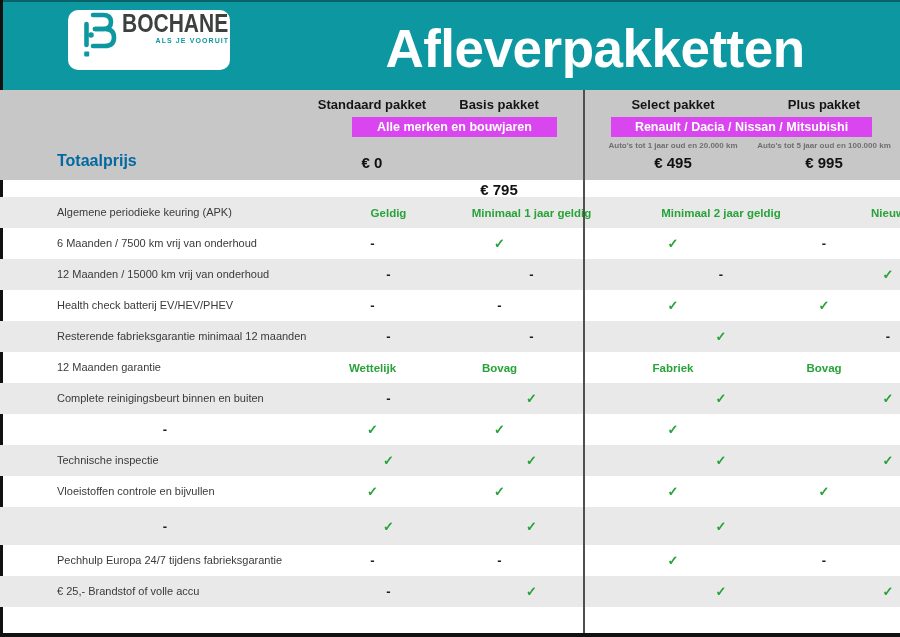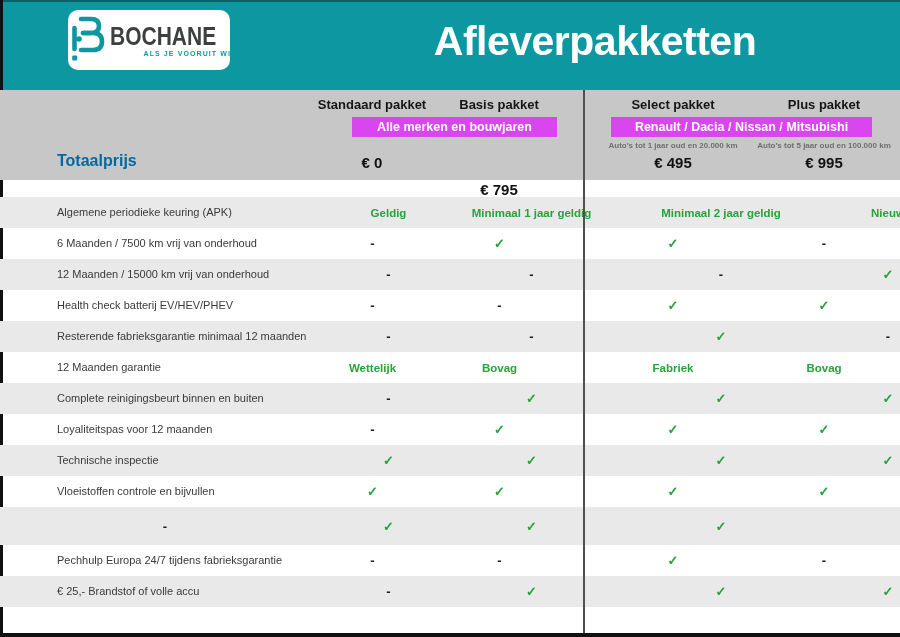--- a/index.html
+++ b/index.html
@@ -8,36 +8,37 @@
     position:relative; width:900px; height:637px; overflow:hidden;
     background:#ffffff; font-family:"Liberation Sans", sans-serif;
   }
   
   .header {
     height:90px; background:#0d98a1; position:relative;
     border-top:2px solid rgba(0,0,0,0.35);
   }
   .logo-box {
     position:absolute; left:68px; top:8px; width:162px; height:60px;
-    background:#ffffff; border-radius:10px; display:flex; align-items:center;
+    background:#ffffff; border-radius:10px; display:flex; 
+    padding-left:12px;
   }
   .logo-icon { width:38px; height:52px; flex:0 0 auto; }
   .logo-text { margin-left:4px; display:flex; flex-direction:column; align-items:flex-end; }
   .brand-name {
     font-size:25px; font-weight:700; color:#3e4040; letter-spacing:0px;
     transform:scaleX(0.84); transform-origin:left center; line-height:26px;
     align-self:flex-start; white-space:nowrap;
   }
   .brand-tagline {
     font-size:7px; font-weight:700; color:#0d98a1; letter-spacing:1.1px;
     margin-top:1px; white-space:nowrap;
   }
   .page-title {
     position:absolute; left:290px; right:0; top:16px; text-align:center;
-    color:#ffffff; font-size:41px; font-weight:700; letter-spacing:-0.5px;
+    color:#ffffff; font-size:53px; font-weight:700; letter-spacing:-0.5px;
   }
   
   .band { position:relative; height:90px; background:#c7c7c7; z-index:2; }
   .pkg-name { position:absolute; top:7px; font-size:13px; font-weight:700; color:#151515; text-align:center; }
   .pkg-name.p0 { left:302px; width:140px; }
   .pkg-name.p1 { left:439px; width:120px; }
   .pkg-name.p2 { left:603px; width:140px; }
   .pkg-name.p3 { left:764px; width:120px; }
   .badge {
     position:absolute; top:27px; height:20px; background:#d946ef;
@@ -161,21 +162,20 @@
         <div class="cell val">Bovag</div>
       </div>
       <div class="row gray">
         <div class="row-label">Complete reinigingsbeurt binnen en buiten</div>
         <div class="cell dash">-</div>
         <div class="cell check">✓</div>
         <div class="cell check">✓</div>
         <div class="cell check">✓</div>
       </div>
       <div class="row white">
-        <div class="row-label">Loyaliteitspas voor 12 maanden</div>
         <div class="cell dash">-</div>
         <div class="cell check">✓</div>
         <div class="cell check">✓</div>
         <div class="cell check">✓</div>
       </div>
       <div class="row gray">
         <div class="row-label">Technische inspectie</div>
         <div class="cell check">✓</div>
         <div class="cell check">✓</div>
         <div class="cell check">✓</div>

